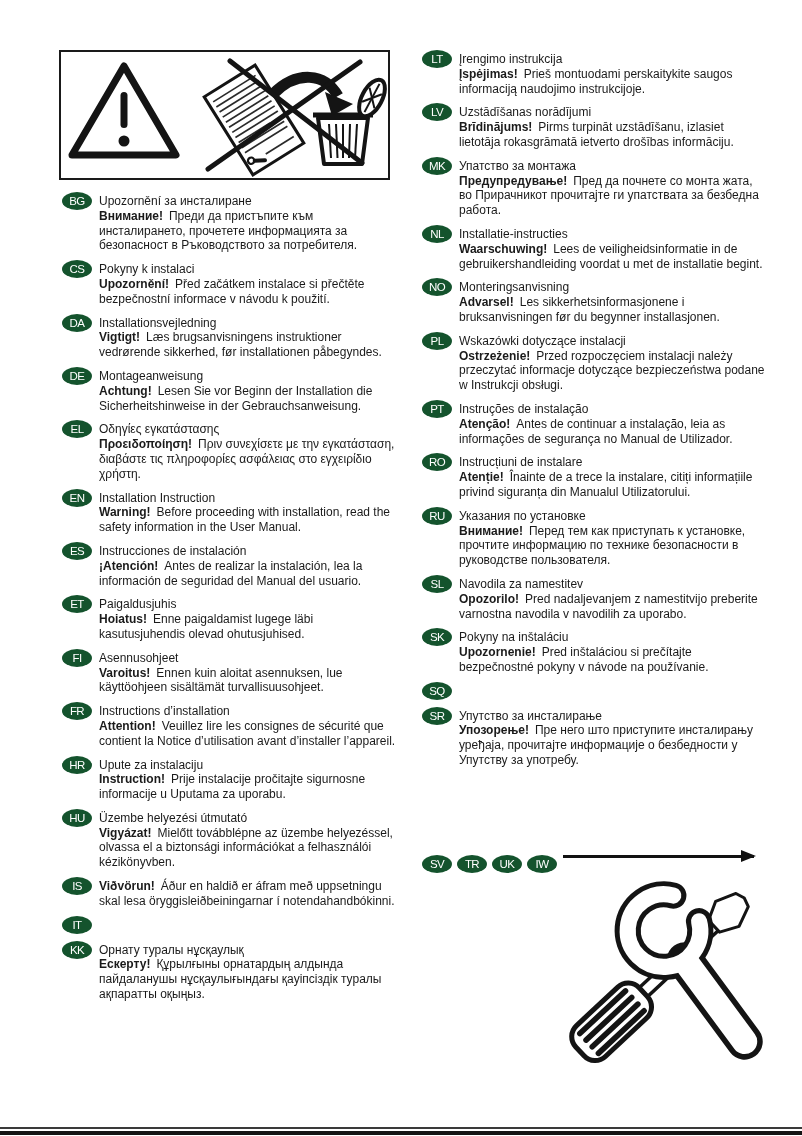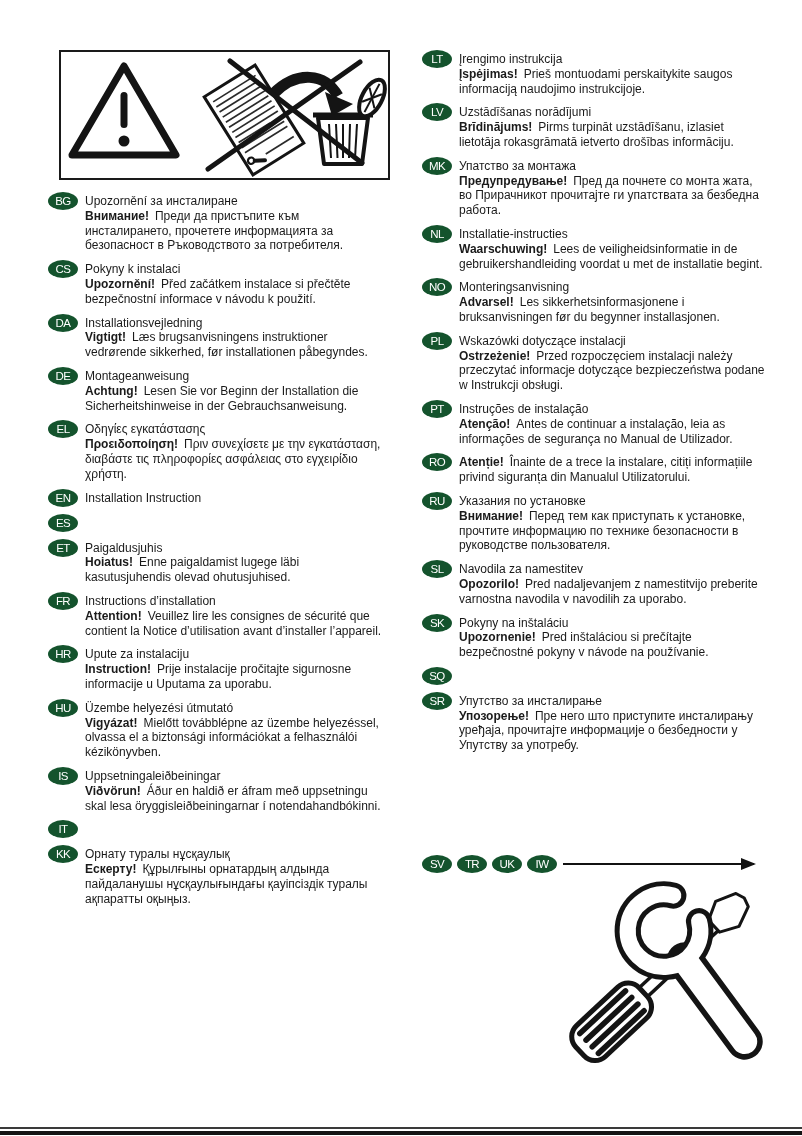--- a/index.html
+++ b/index.html
@@ -5,34 +5,34 @@
   html,body { margin:0; padding:0; background:#fff; }
   .page {
     position:relative; width:802px; height:1136px; background:#ffffff;
     font-family:"Liberation Sans", sans-serif; color:#1a1a1a; overflow:hidden;
   }
   .topbox {
     position:absolute; left:59px; top:50px; width:327px; height:126px;
     border:2px solid #1a1a1a;
   }
   .col { position:absolute; }
-  .col-left  { left:48px;  top:194px; width:334px; }
+  .col-left  { left:62px;  top:194px; width:334px; }
   .col-right { left:422px; top:52px;  width:344px; }
   .entry { display:flex; align-items:flex-start; margin-bottom:9px; }
   .badge {
     flex:0 0 auto; min-width:30px; height:18px; box-sizing:border-box;
     border-radius:50%; background:#14532d; color:#fff; font-weight:normal;
     font-size:11.5px; line-height:18px; text-align:center;
     letter-spacing:-0.6px; margin-right:7px; margin-top:-2px; padding:0 2px;
   }
   .etext { font-size:12px; line-height:14.8px; }
   .ebody .lead { font-weight:bold; margin-right:6px; }
   .codes-row {
     position:absolute; left:422px; top:855px; width:332px;
-    display:flex; align-items:center;
+    display:flex; align-items:flex-start;
   }
   .codes-row .badge { margin:0 5px 0 0; }
   .arrow-line { flex:1; height:2.5px; background:#111; position:relative; margin-left:1px; }
   .arrow-line::after {
     content:""; position:absolute; right:-2px; top:50%; transform:translateY(-50%);
     width:0; height:0; border-left:15px solid #111;
     border-top:6px solid transparent; border-bottom:6px solid transparent;
   }
   .tools-fig { position:absolute; left:543px; top:872px; }
   .rule-thin  { position:absolute; left:0; top:1127px; width:802px; height:2px; background:#3a3a3a; }
@@ -135,35 +135,47 @@
     <div class="etext">
       <div class="etitle">Οδηγίες εγκατάστασης</div>
       <div class="ebody"><span class="lead">Προειδοποίηση!</span><span>Πριν συνεχίσετε με την εγκατάσταση, διαβάστε τις πληροφορίες ασφάλειας στο εγχειρίδιο χρήστη.</span></div>
     </div>
   </div>
 
   <div class="entry">
     <span class="badge">EN</span>
     <div class="etext">
       <div class="etitle">Installation Instruction</div>
+      <div class="ebody"><span class="lead">Warning!</span><span>Before proceeding with installation, read the safety information in the User Manual.</span></div>
     </div>
   </div>
 
   <div class="entry">
     <span class="badge">ES</span>
+    <div class="etext">
+      <div class="etitle">Instrucciones de instalación</div>
+      <div class="ebody"><span class="lead">¡Atención!</span><span>Antes de realizar la instalación, lea la información de seguridad del Manual del usuario.</span></div>
+    </div>
   </div>
 
   <div class="entry">
     <span class="badge">ET</span>
     <div class="etext">
       <div class="etitle">Paigaldusjuhis</div>
       <div class="ebody"><span class="lead">Hoiatus!</span><span>Enne paigaldamist lugege läbi kasutusjuhendis olevad ohutusjuhised.</span></div>
     </div>
   </div>
 
+  <div class="entry">
+    <span class="badge">FI</span>
+    <div class="etext">
+      <div class="etitle">Asennusohjeet</div>
+      <div class="ebody"><span class="lead">Varoitus!</span><span>Ennen kuin aloitat asennuksen, lue käyttöohjeen sisältämät turvallisuusohjeet.</span></div>
+    </div>
+  </div>
 
   <div class="entry">
     <span class="badge">FR</span>
     <div class="etext">
       <div class="etitle">Instructions d’installation</div>
       <div class="ebody"><span class="lead">Attention!</span><span>Veuillez lire les consignes de sécurité que contient la Notice d’utilisation avant d’installer l’appareil.</span></div>
     </div>
   </div>
 
   <div class="entry">
@@ -178,21 +190,20 @@
     <span class="badge">HU</span>
     <div class="etext">
       <div class="etitle">Üzembe helyezési útmutató</div>
       <div class="ebody"><span class="lead">Vigyázat!</span><span>Mielőtt továbblépne az üzembe helyezéssel, olvassa el a biztonsági információkat a felhasználói kézikönyvben.</span></div>
     </div>
   </div>
 
   <div class="entry">
     <span class="badge">IS</span>
     <div class="etext">
-      <div class="etitle">Uppsetningaleiðbeiningar</div>
       <div class="ebody"><span class="lead">Viðvörun!</span><span>Áður en haldið er áfram með uppsetningu skal lesa öryggisleiðbeiningarnar í notendahandbókinni.</span></div>
     </div>
   </div>
 
   <div class="entry">
     <span class="badge">IT</span>
   </div>
 
   <div class="entry">
     <span class="badge">KK</span>
@@ -256,20 +267,21 @@
     <span class="badge">PT</span>
     <div class="etext">
       <div class="etitle">Instruções de instalação</div>
       <div class="ebody"><span class="lead">Atenção!</span><span>Antes de continuar a instalação, leia as informações de segurança no Manual de Utilizador.</span></div>
     </div>
   </div>
 
   <div class="entry">
     <span class="badge">RO</span>
     <div class="etext">
+      <div class="etitle">Instrucțiuni de instalare</div>
       <div class="ebody"><span class="lead">Atenție!</span><span>Înainte de a trece la instalare, citiți informațiile privind siguranța din Manualul Utilizatorului.</span></div>
     </div>
   </div>
 
   <div class="entry">
     <span class="badge">RU</span>
     <div class="etext">
       <div class="etitle">Указания по установке</div>
       <div class="ebody"><span class="lead">Внимание!</span><span>Перед тем как приступать к установке, прочтите информацию по технике безопасности в руководстве пользователя.</span></div>
     </div>

